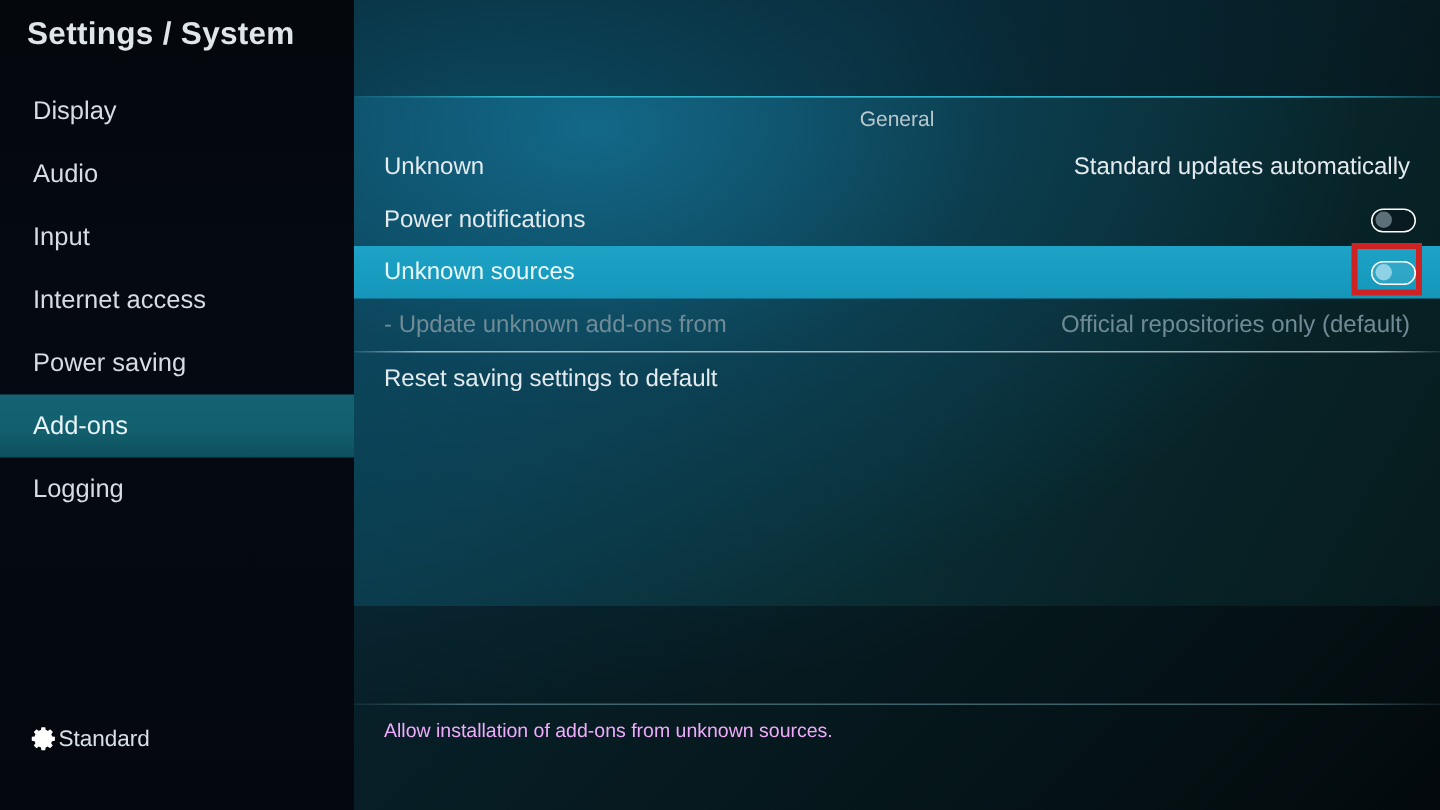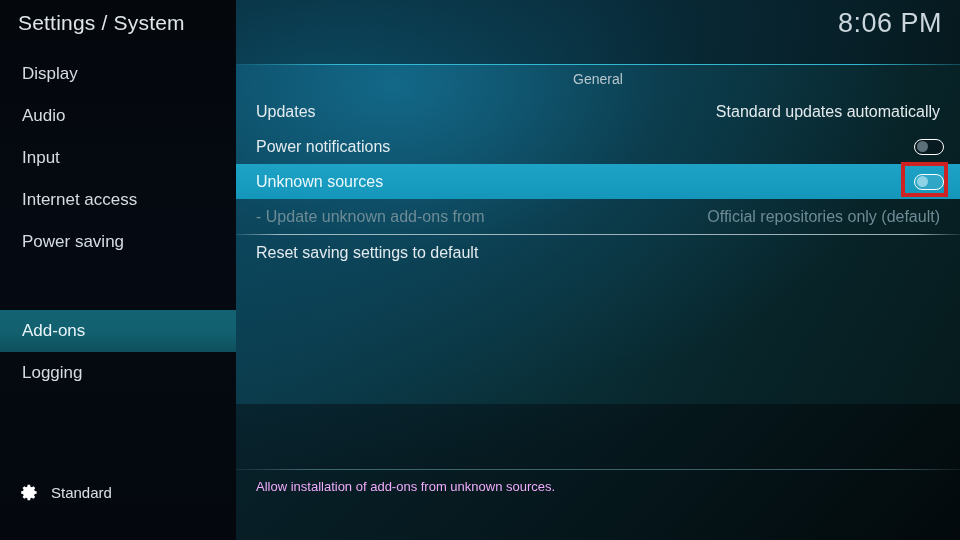--- a/index.html
+++ b/index.html
@@ -23,38 +23,37 @@
       linear-gradient(135deg, #06141c 0%, #08222c 40%, #05161a 75%, #03090c 100%);
   }
 
   
   .sidebar {
     position:absolute; left:0; top:0; width:236px; height:540px;
     background:linear-gradient(180deg,#04070c 0%,#050a12 46%,#04080e 100%);
   }
   .sidebar-title {
     position:absolute; left:18px; top:11px;
-    font-size:21px; color:#dfe6ea; font-weight:400; letter-spacing:0.2px;
+    font-size:21px; color:#dfe6ea; font-weight:700; letter-spacing:0.2px;
     white-space:nowrap;
   }
   .nav { position:absolute; left:0; top:53px; width:236px; }
   .nav-item {
     position:relative; height:42px; line-height:42px;
     padding-left:22px;
     font-size:17px; color:#d5dde2; font-weight:400;
     white-space:nowrap;
   }
   .nav-item.selected {
     background:linear-gradient(180deg,#136374 0%,#12606f 55%,#0e4f5c 100%);
     color:#e8f4f8;
-    margin-top:47px;
   }
   .footer-profile {
     position:absolute; left:0; bottom:34px; width:236px; height:28px;
-    display:flex; align-items:center; padding-left:20px; gap:12px;
+    display:flex; align-items:center; padding-left:20px; 
   }
   .gear-icon { width:19px; height:19px; display:block; flex:none; }
   .profile-label { font-size:15px; color:#d8e0e5; white-space:nowrap; }
 
   
   .clock {
     position:absolute; right:18px; top:8px;
     font-size:27px; color:#ccd7dd; font-weight:300; letter-spacing:0.5px;
     white-space:nowrap;
   }
@@ -178,33 +177,32 @@
       <span class="gear-icon">
         <svg viewBox="0 0 24 24" width="19" height="19" aria-hidden="true">
           <path fill="#ffffff" d="M12 8.2a3.8 3.8 0 1 0 0 7.6 3.8 3.8 0 0 0 0-7.6zm0 5.9a2.1 2.1 0 1 1 0-4.2 2.1 2.1 0 0 1 0 4.2z"></path>
           <path fill="#ffffff" d="M21 13.6v-3.2l-2.4-.4a6.9 6.9 0 0 0-.7-1.7l1.4-2-2.3-2.3-2 1.4a6.9 6.9 0 0 0-1.7-.7L12.8 2.3H9.6L9.2 4.7a6.9 6.9 0 0 0-1.7.7l-2-1.4L3.2 6.3l1.4 2a6.9 6.9 0 0 0-.7 1.7l-2.4.4v3.2l2.4.4c.16.6.4 1.17.7 1.7l-1.4 2 2.3 2.3 2-1.4c.53.3 1.1.54 1.7.7l.4 2.4h3.2l.4-2.4c.6-.16 1.17-.4 1.7-.7l2 1.4 2.3-2.3-1.4-2c.3-.53.54-1.1.7-1.7l2.4-.4z"></path>
         </svg>
       </span>
       <span class="profile-label">Standard</span>
     </div>
   </div>
 
-  <div class="clock">8:06 PM</div>
 
   <div class="topline"></div>
 
   <div class="content">
     <div class="content-bg"></div>
 
     <div class="group-header">General</div>
 
     <div class="rows">
 
       <div class="row">
-        <span class="row-label">Updates</span>
+        <span class="row-label">Unknown</span>
         <span class="row-value">Standard updates automatically</span>
       </div>
 
       <div class="row">
         <span class="row-label">Power notifications</span>
         <span class="toggle">
           <span class="knob"></span>
         </span>
       </div>
 

